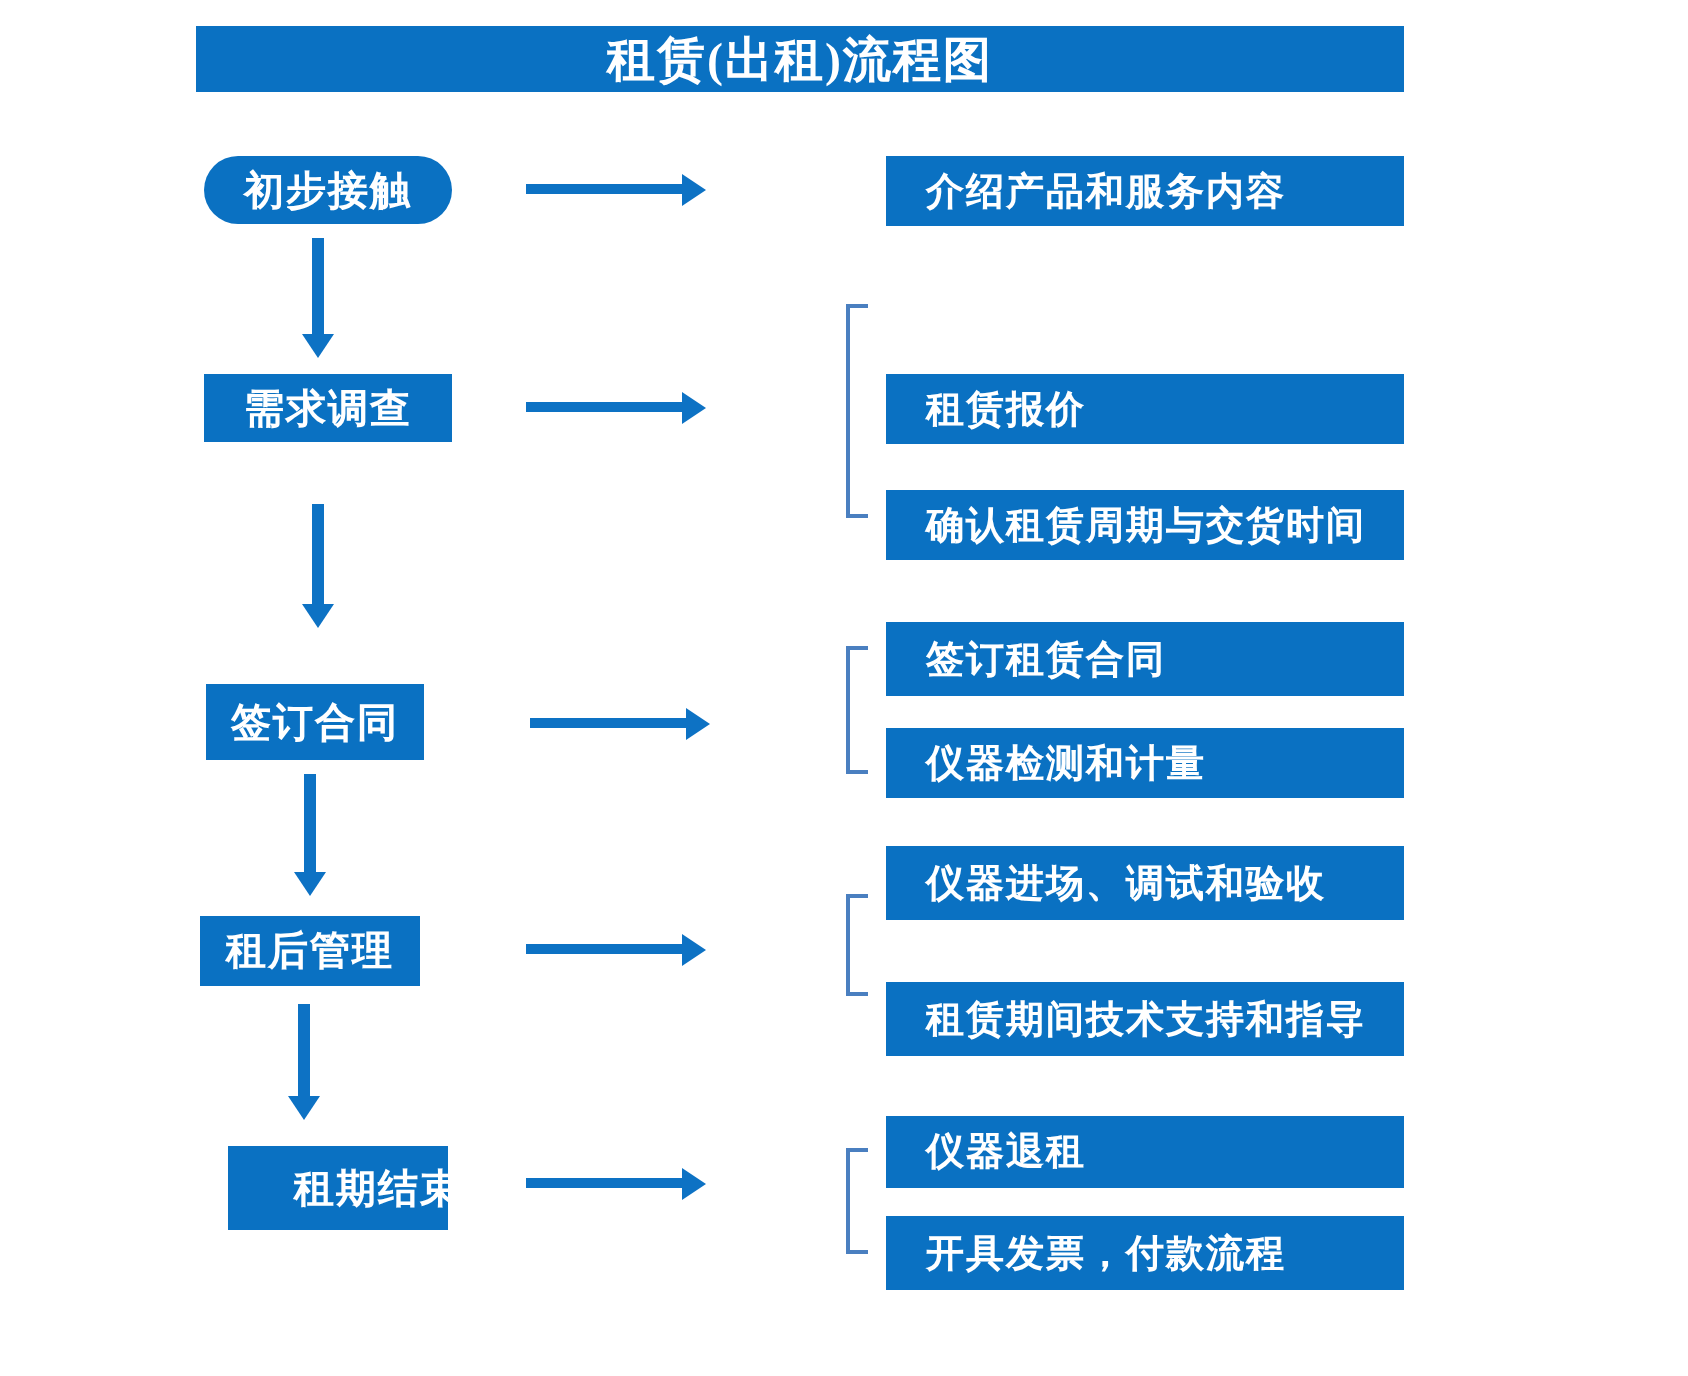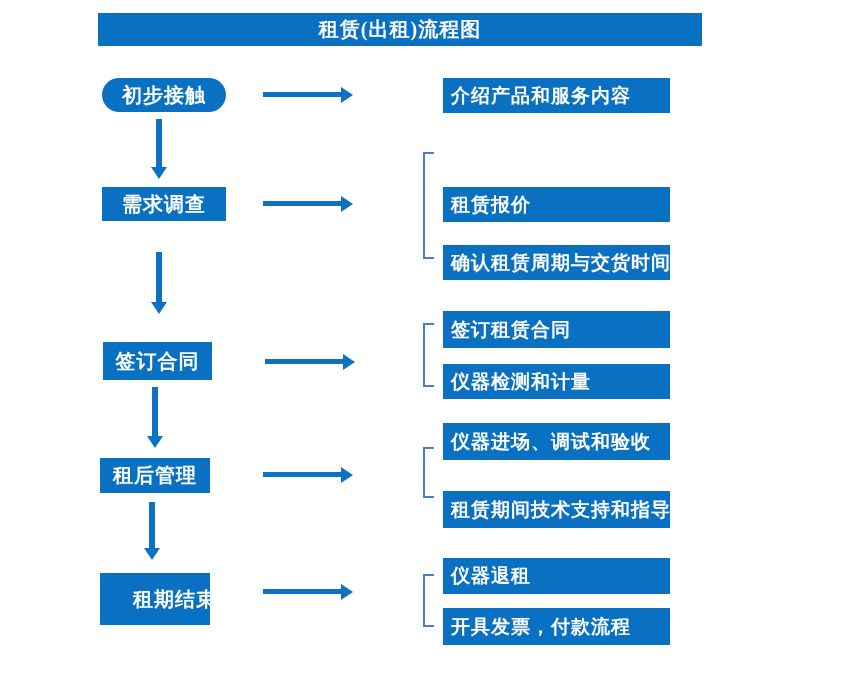--- a/index.html
+++ b/index.html
@@ -23,37 +23,37 @@
     font-weight: bold;
     display: flex;
     align-items: center;
     box-sizing: border-box;
     letter-spacing: 1px;
     white-space: nowrap;
   }
   .title-bar {
     left: 98px; top: 13px; width: 604px; height: 33px;
     justify-content: center;
-    font-size: 20px;
+    font-size: 24px;
   }
   .left-box {
     justify-content: center;
     font-size: 20px;
   }
   .right-box {
-    left: 443px; width: 227px;
+    left: 443px; width: 259px;
     justify-content: flex-start;
-    padding-left: 8px;
+    padding-left: 20px;
     font-size: 19px;
   }
   #lb1 { left: 102px; top: 78px;  width: 124px; height: 34px; border-radius: 17px; }
   #lb2 { left: 102px; top: 187px; width: 124px; height: 34px; }
   #lb3 { left: 103px; top: 342px; width: 109px; height: 38px; }
   #lb4 { left: 100px; top: 458px; width: 110px; height: 35px; }
-  #lb5 { left: 100px; top: 573px; width: 110px; height: 52px; padding-left: 40px; }
+  #lb5 { left: 114px; top: 573px; width: 110px; height: 42px; padding-left: 40px; }
 
   #rb1  { top: 78px;  height: 35px; }
   #rb2  { top: 135px; height: 35px; }
   #rb3  { top: 187px; height: 35px; }
   #rb4  { top: 245px; height: 35px; }
   #rb5  { top: 311px; height: 37px; }
   #rb6  { top: 364px; height: 35px; }
   #rb7  { top: 423px; height: 37px; }
   #rb8  { top: 491px; height: 37px; }
   #rb9  { top: 558px; height: 36px; }

